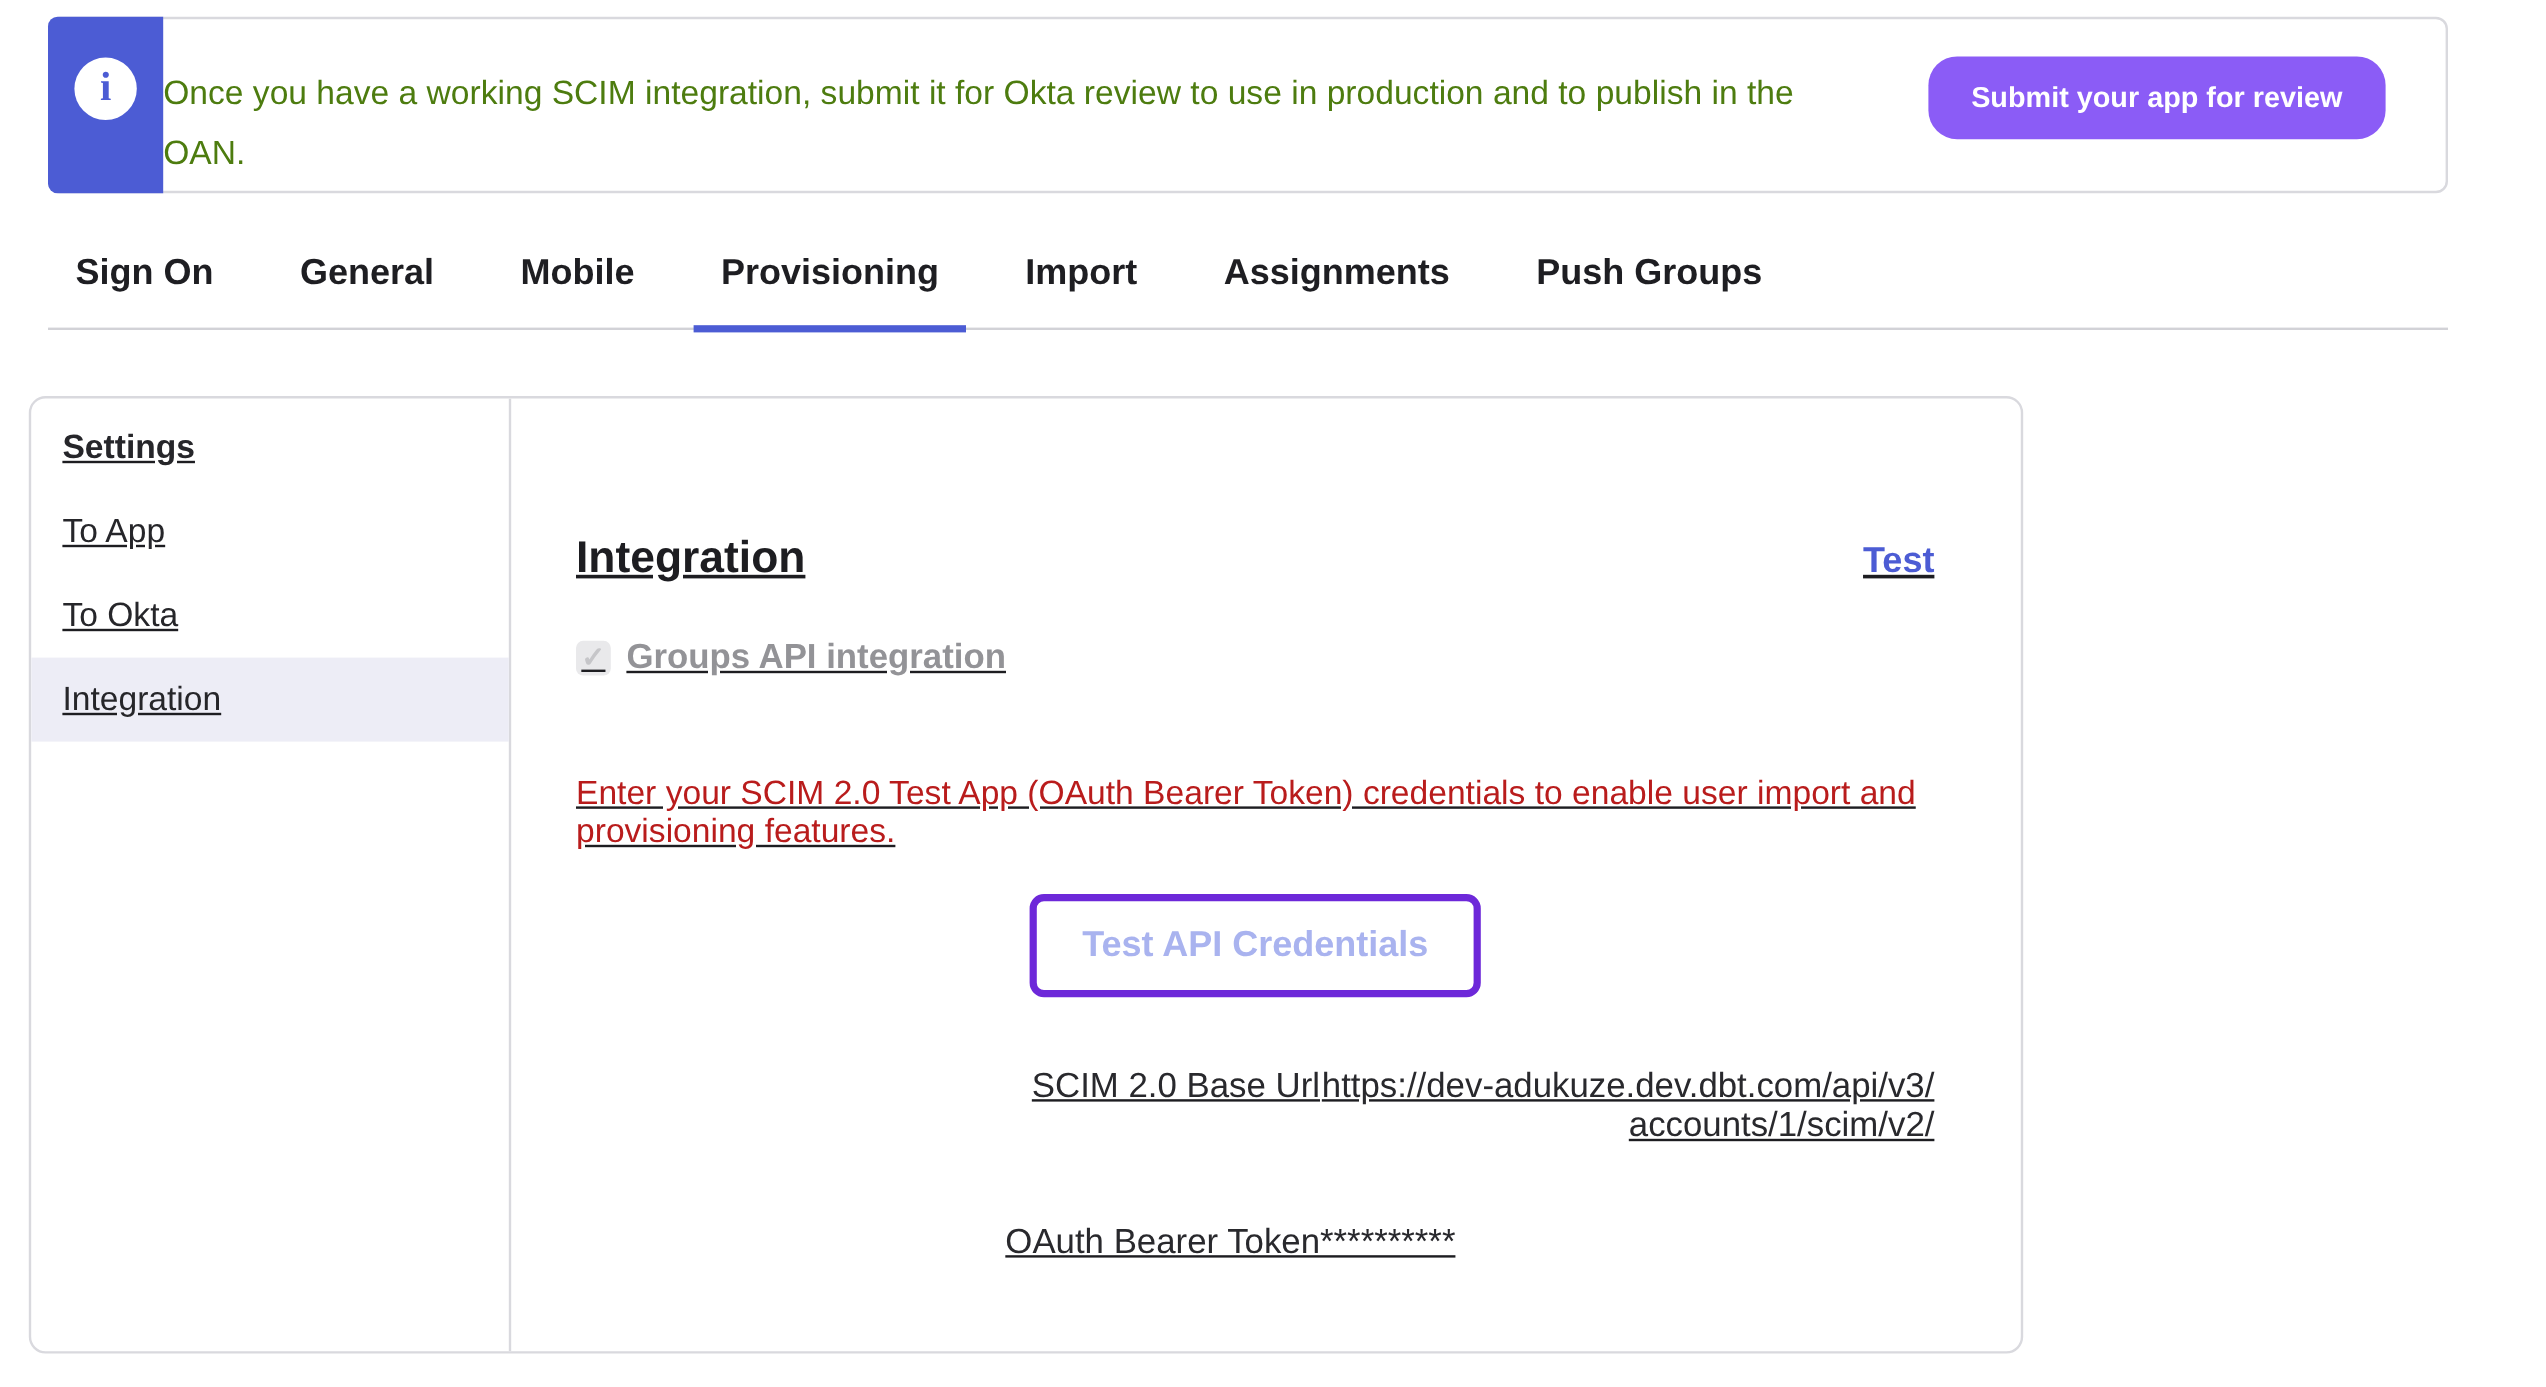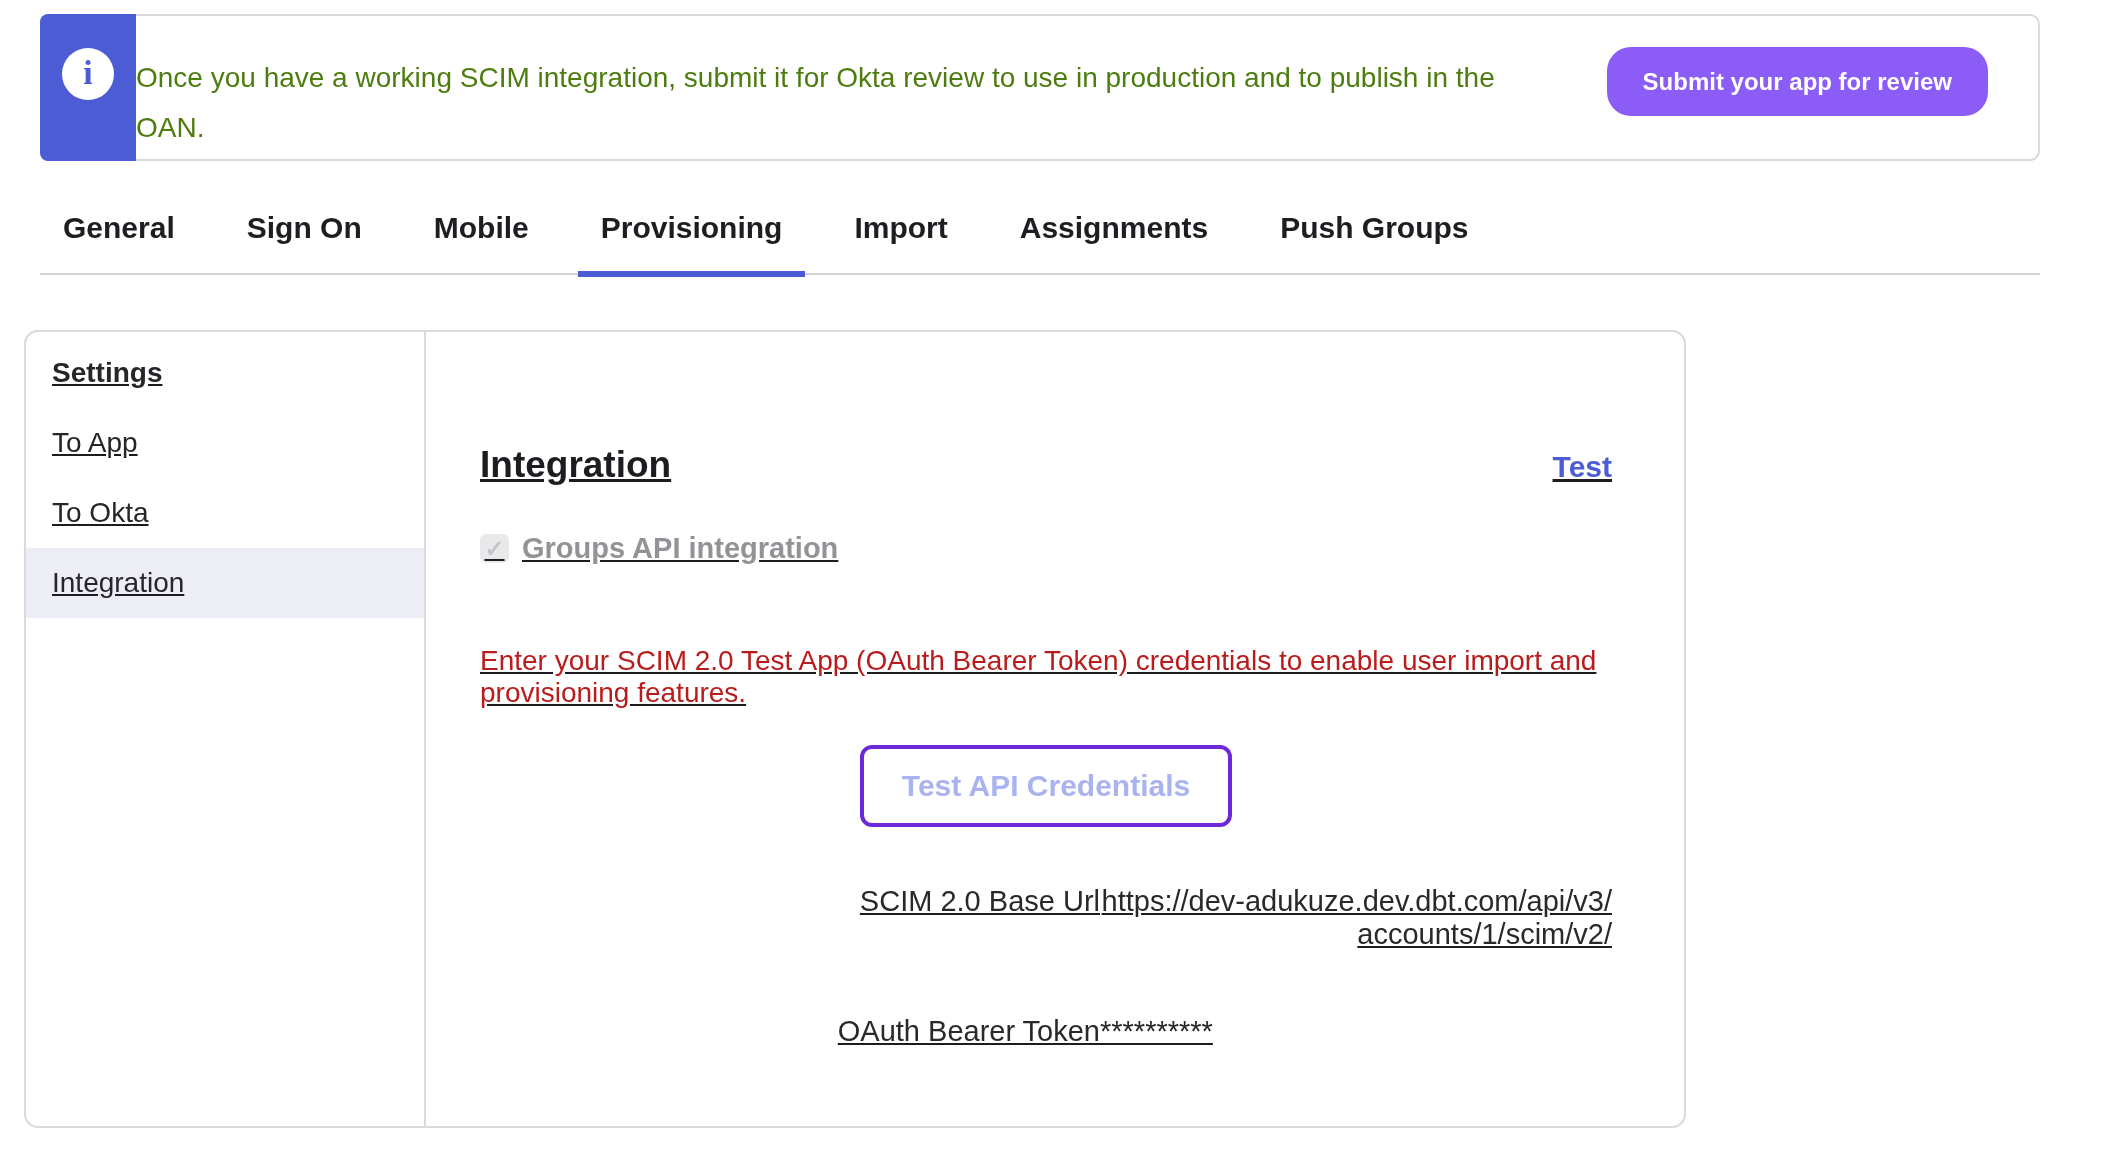--- a/index.html
+++ b/index.html
@@ -132,21 +132,21 @@
 
   .description {
     margin-top: 80px;
     font-size: 28px; color: #b91c1c;
   }
 
   .test-btn-row { margin-top: 36px; text-align: center; }
   .test-btn {
     background: #ffffff;
     color: #a9b3ef;
-    border: 4px solid #6d28d9;
+    border: 6px solid #6d28d9;
     border-radius: 12px;
     font-family: "Liberation Sans", sans-serif;
     font-size: 30px; font-weight: 700;
     padding: 20px 38px;
     cursor: pointer;
   }
 
   .fields { margin-top: 58px; text-align: right; }
   .field-row {
     display: flex; align-items: baseline;
@@ -170,22 +170,22 @@
       <span class="info-glyph">i</span>
     </div>
   </div>
   <div class="banner-message">Once you have a working SCIM integration, submit it for Okta review to use in production and to publish in the OAN.</div>
   <div class="banner-btn-wrap">
     <button class="banner-btn">Submit your app for review</button>
   </div>
 </div>
 
 <div class="tabs">
+  <div class="tab">Sign On</div>
   <div class="tab">General</div>
-  <div class="tab">Sign On</div>
   <div class="tab">Mobile</div>
   <div class="tab active">Provisioning</div>
   <div class="tab">Import</div>
   <div class="tab">Assignments</div>
   <div class="tab">Push Groups</div>
 </div>
 
 <div class="panel">
 
   <div class="side-nav">

